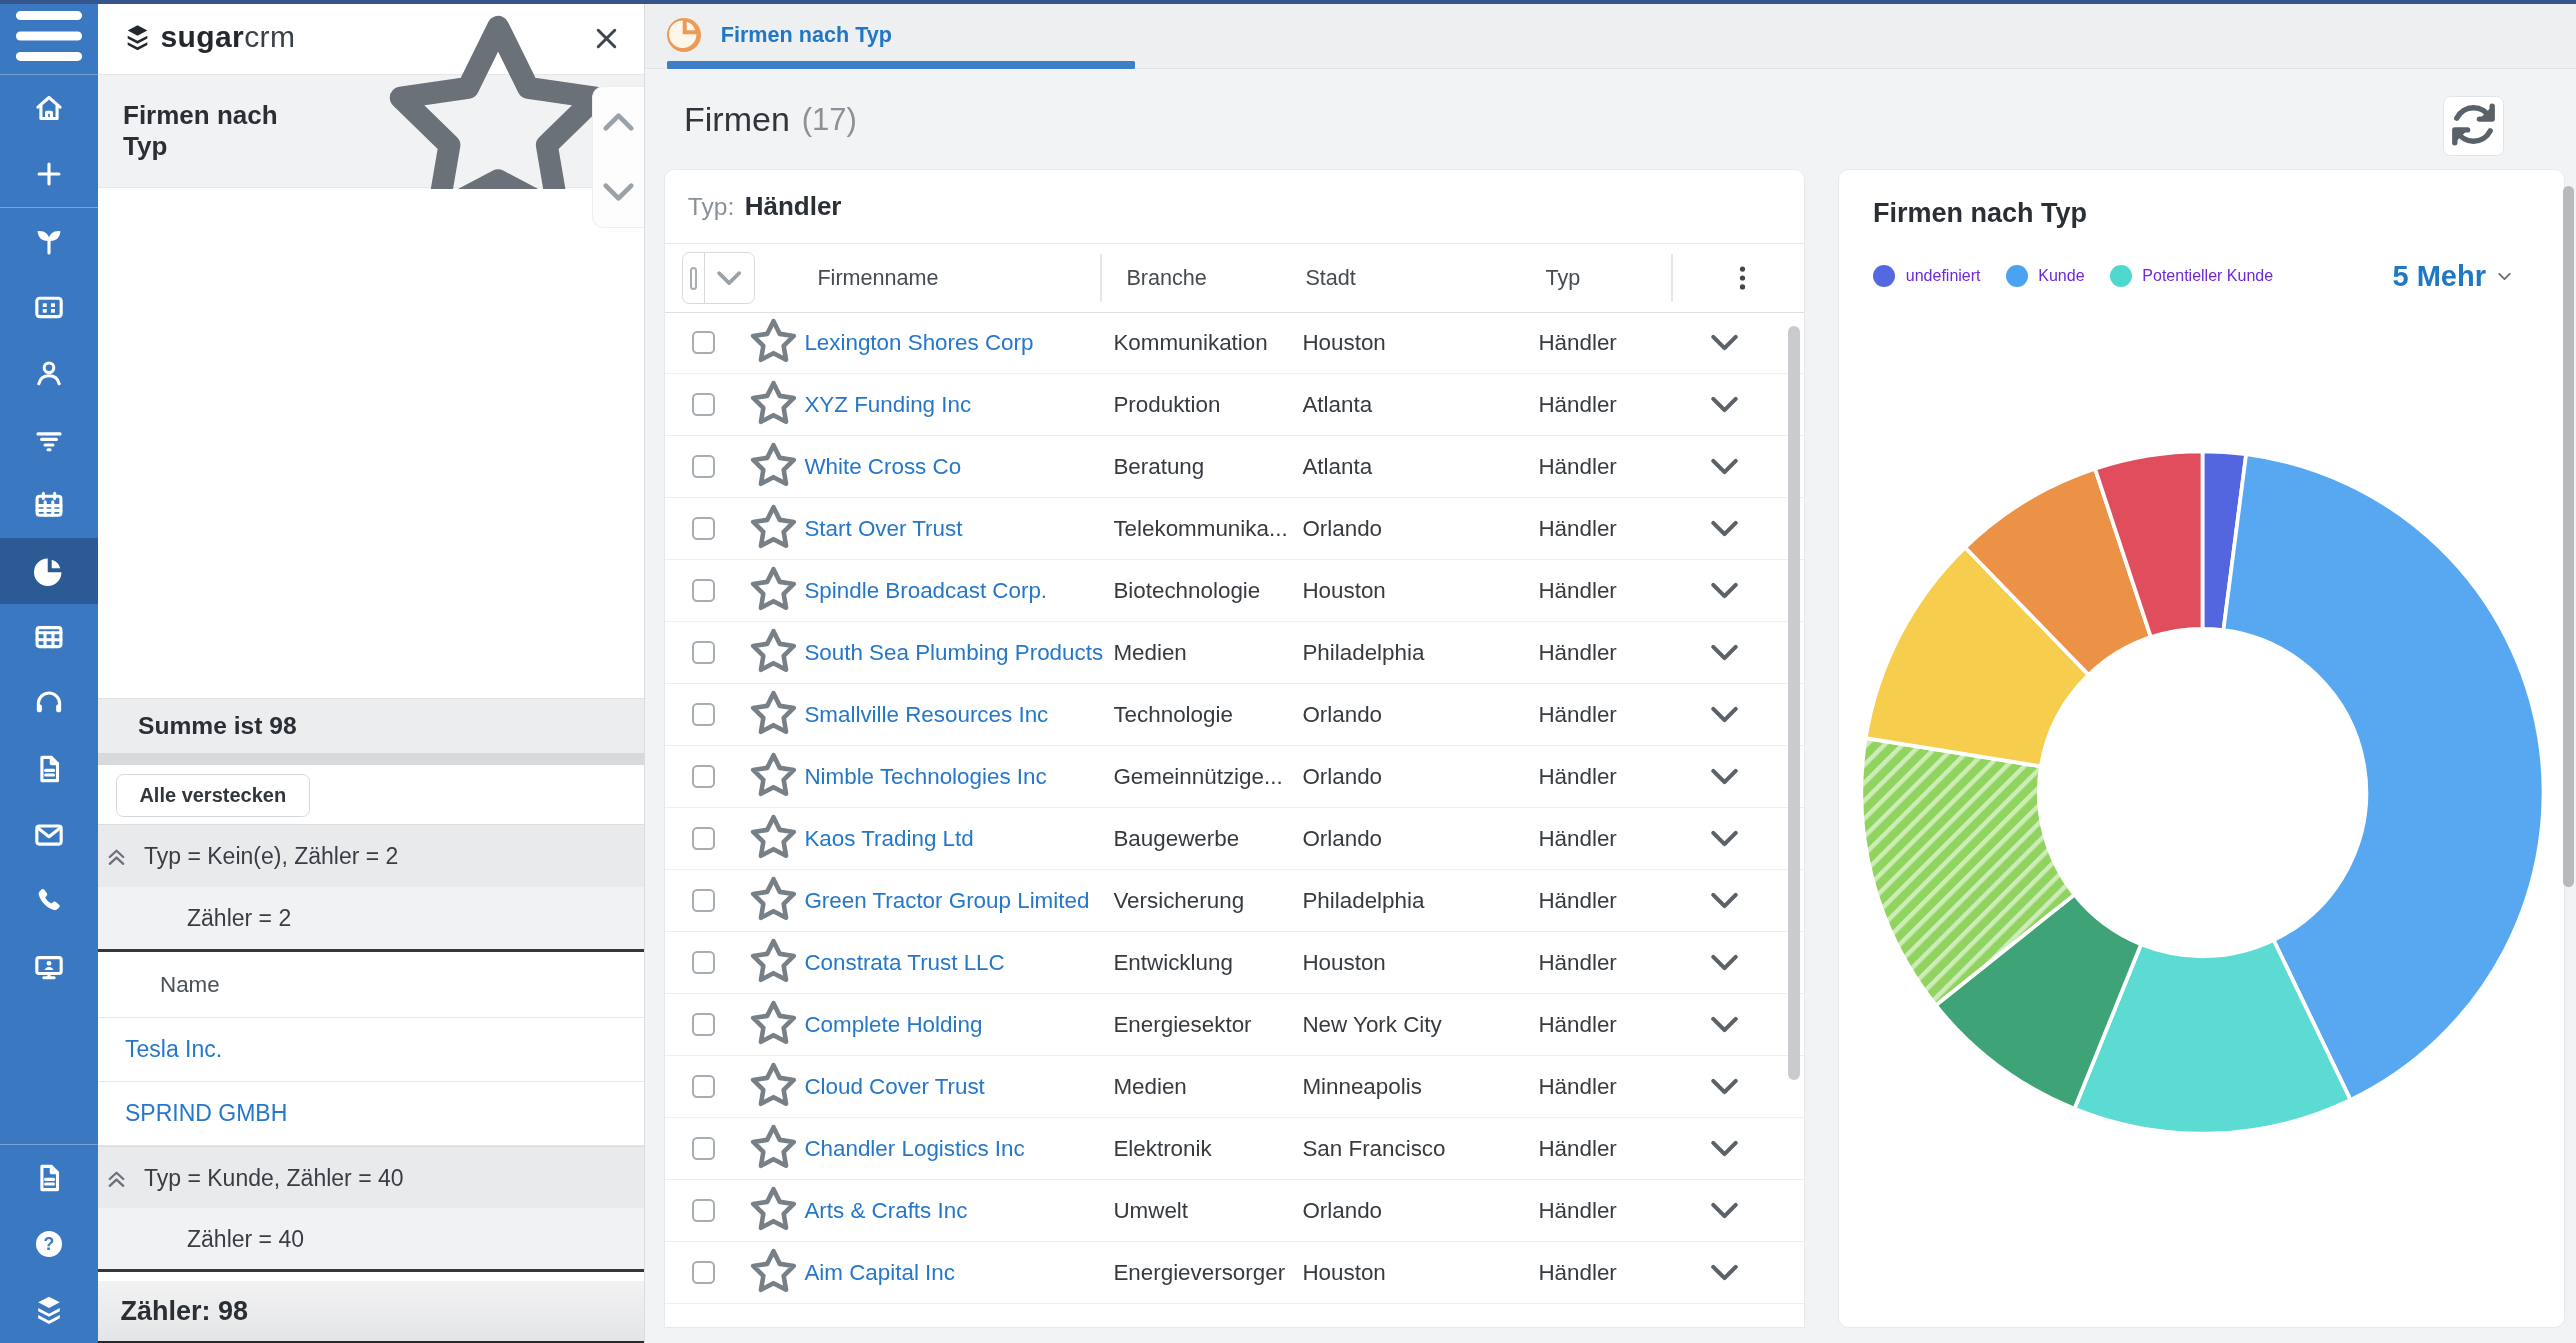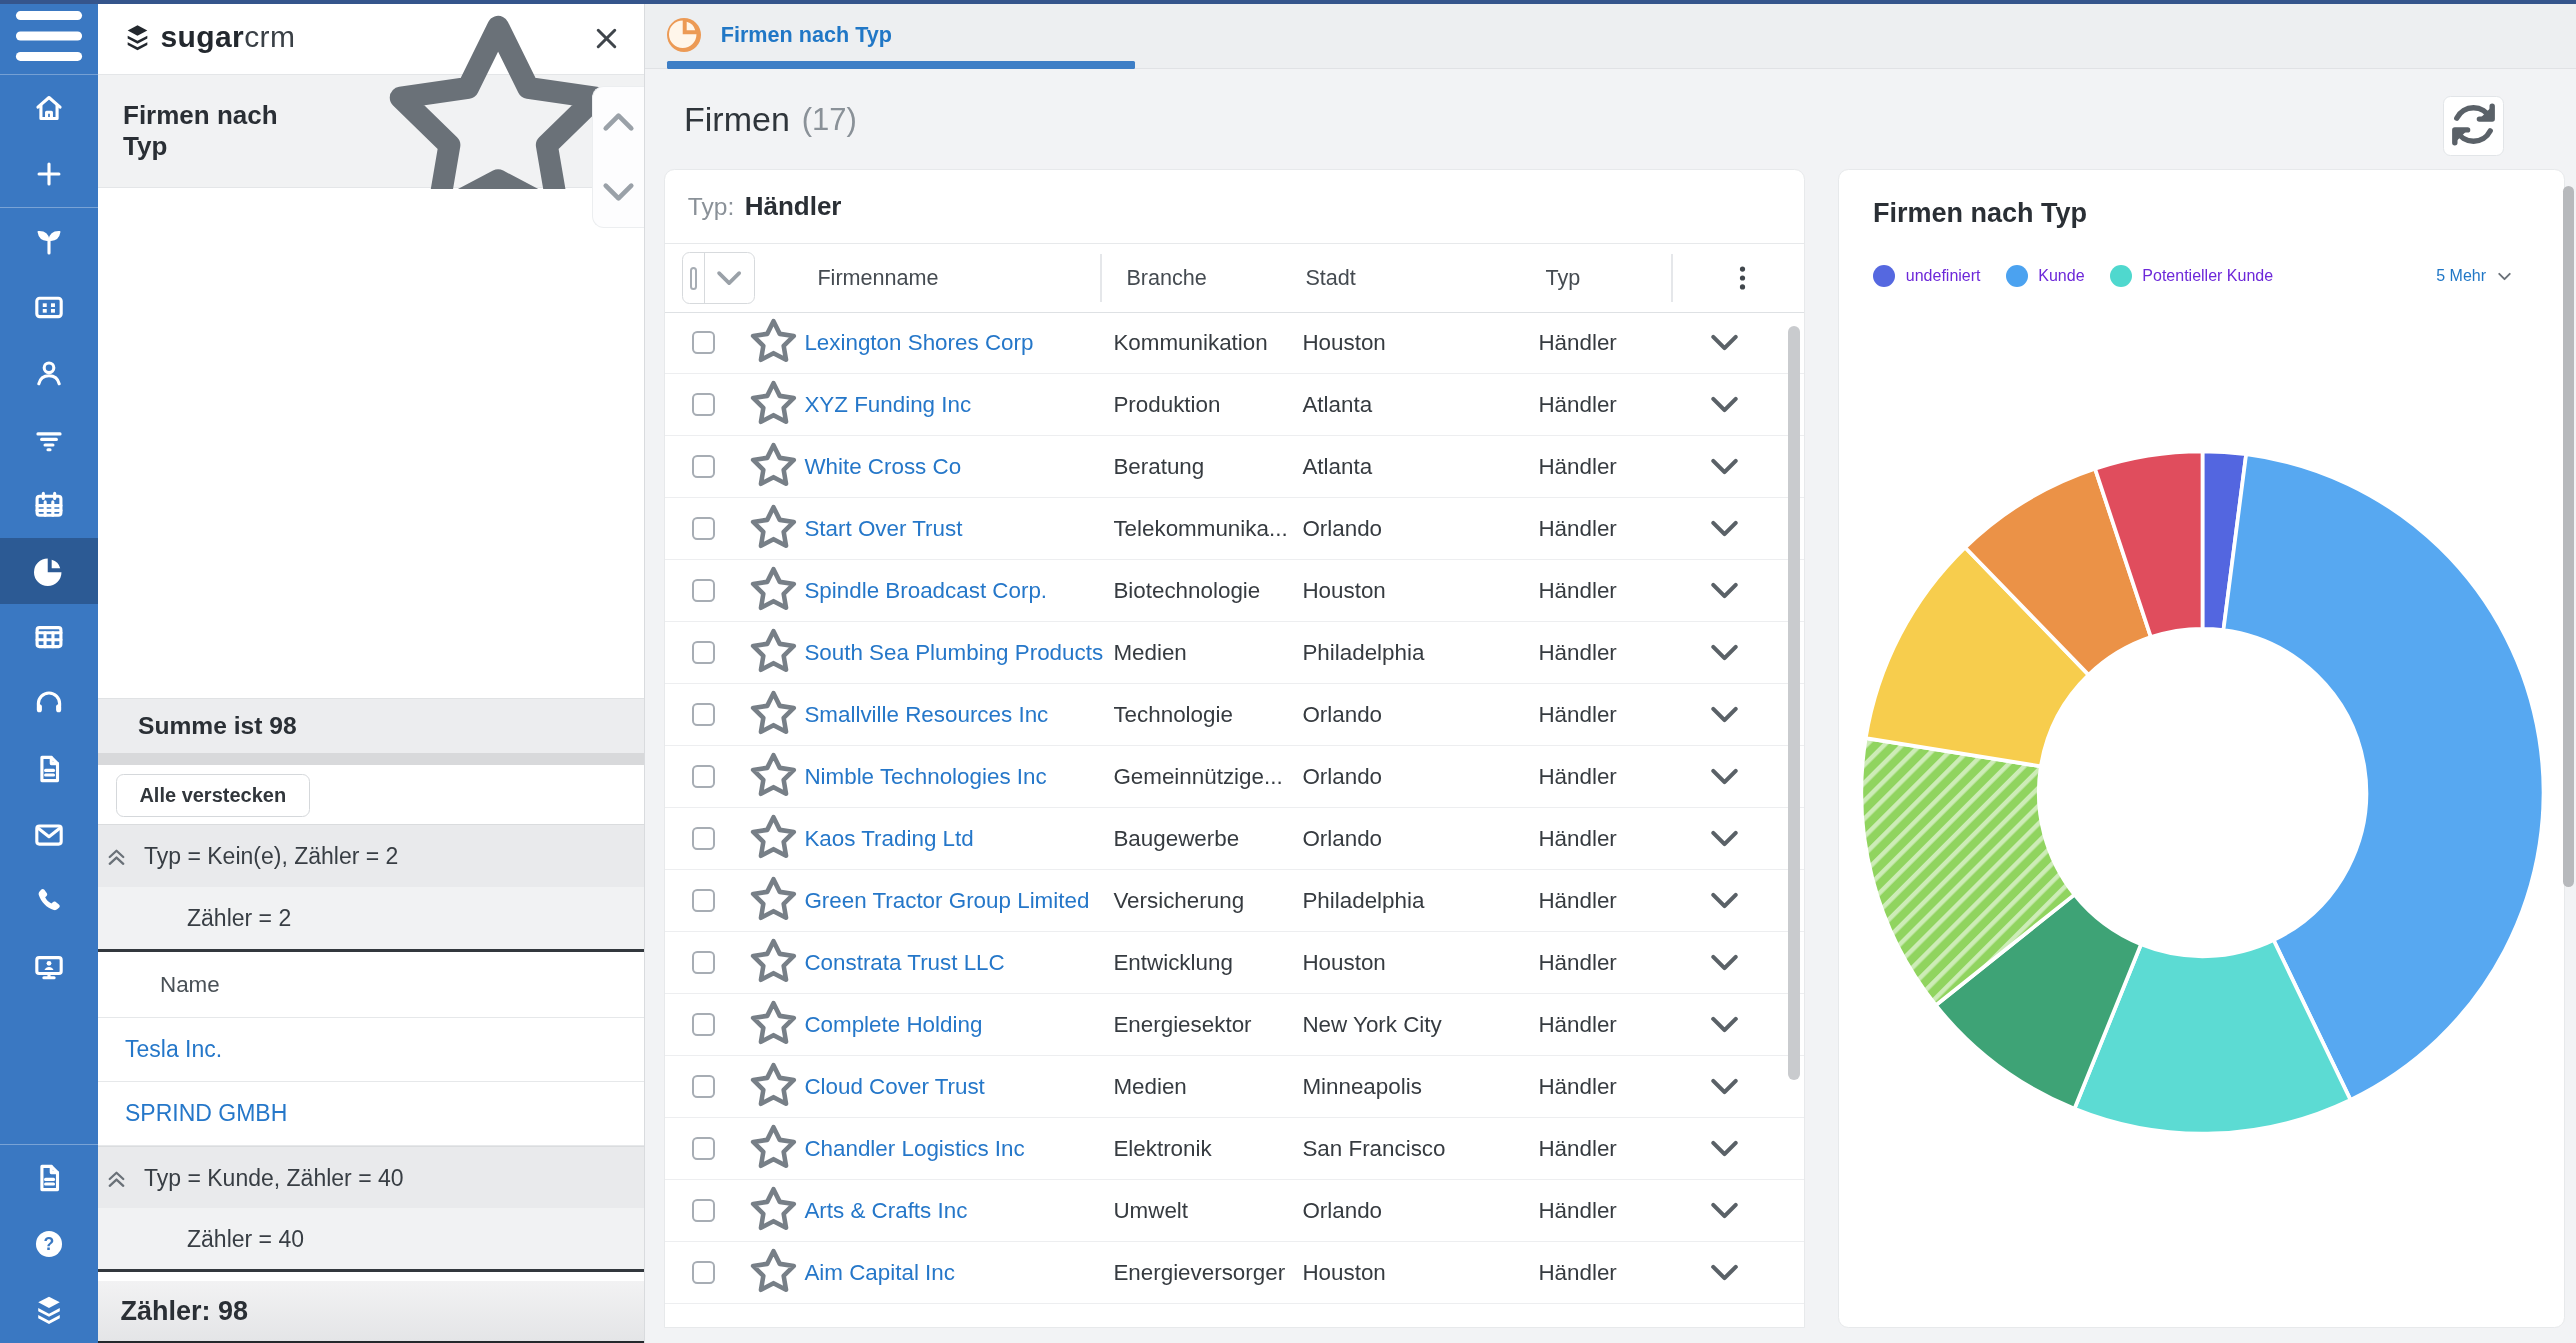--- a/index.html
+++ b/index.html
@@ -91,21 +91,21 @@
   .tscroll { position:absolute; left:1123px; top:156px; width:12px; height:754px; background:#C9CBCE; border-radius:6px; }
 
   
   .chart-card { position:absolute; left:1193px; top:169px; width:727px; height:1159px; background:#fff; border:1.5px solid #E7E9EB; border-radius:10.4px; overflow:hidden; }
   .chart-title { position:absolute; left:34px; top:28px; font-size:27px; font-weight:bold; color:#2A2F35; }
   .legend { position:absolute; left:0; top:89px; width:100%; height:34px; display:flex; align-items:center; padding:0 42px 0 34px; }
   .leg-item { display:flex; align-items:center; margin-right:25px; }
   .leg-dot { width:22.4px; height:22.4px; border-radius:50%; margin-right:10.4px; }
   .leg-label { font-size:16px; color:#6d28d9; }
   .leg-more { margin-left:auto; display:flex; align-items:center; cursor:pointer; }
-  .leg-more span { font-size:16px; font-weight:normal; color:#2077C6; margin-right:7.5px; }
+  .leg-more span { font-size:29px; font-weight:bold; color:#2077C6; margin-right:7.5px; }
   .leg-more svg { width:21px; height:21px; color:#6A7178; }
   .donut-wrap { position:absolute; left:0; top:259px; width:727px; height:727px; }
 
   
   .page-sb { position:absolute; right:2.2px; top:186px; width:11.2px; height:701px; background:#B7B9BC; border-radius:6px; z-index:70; }
 </style>
 </head>
 <body>
 
 <div class="app">

